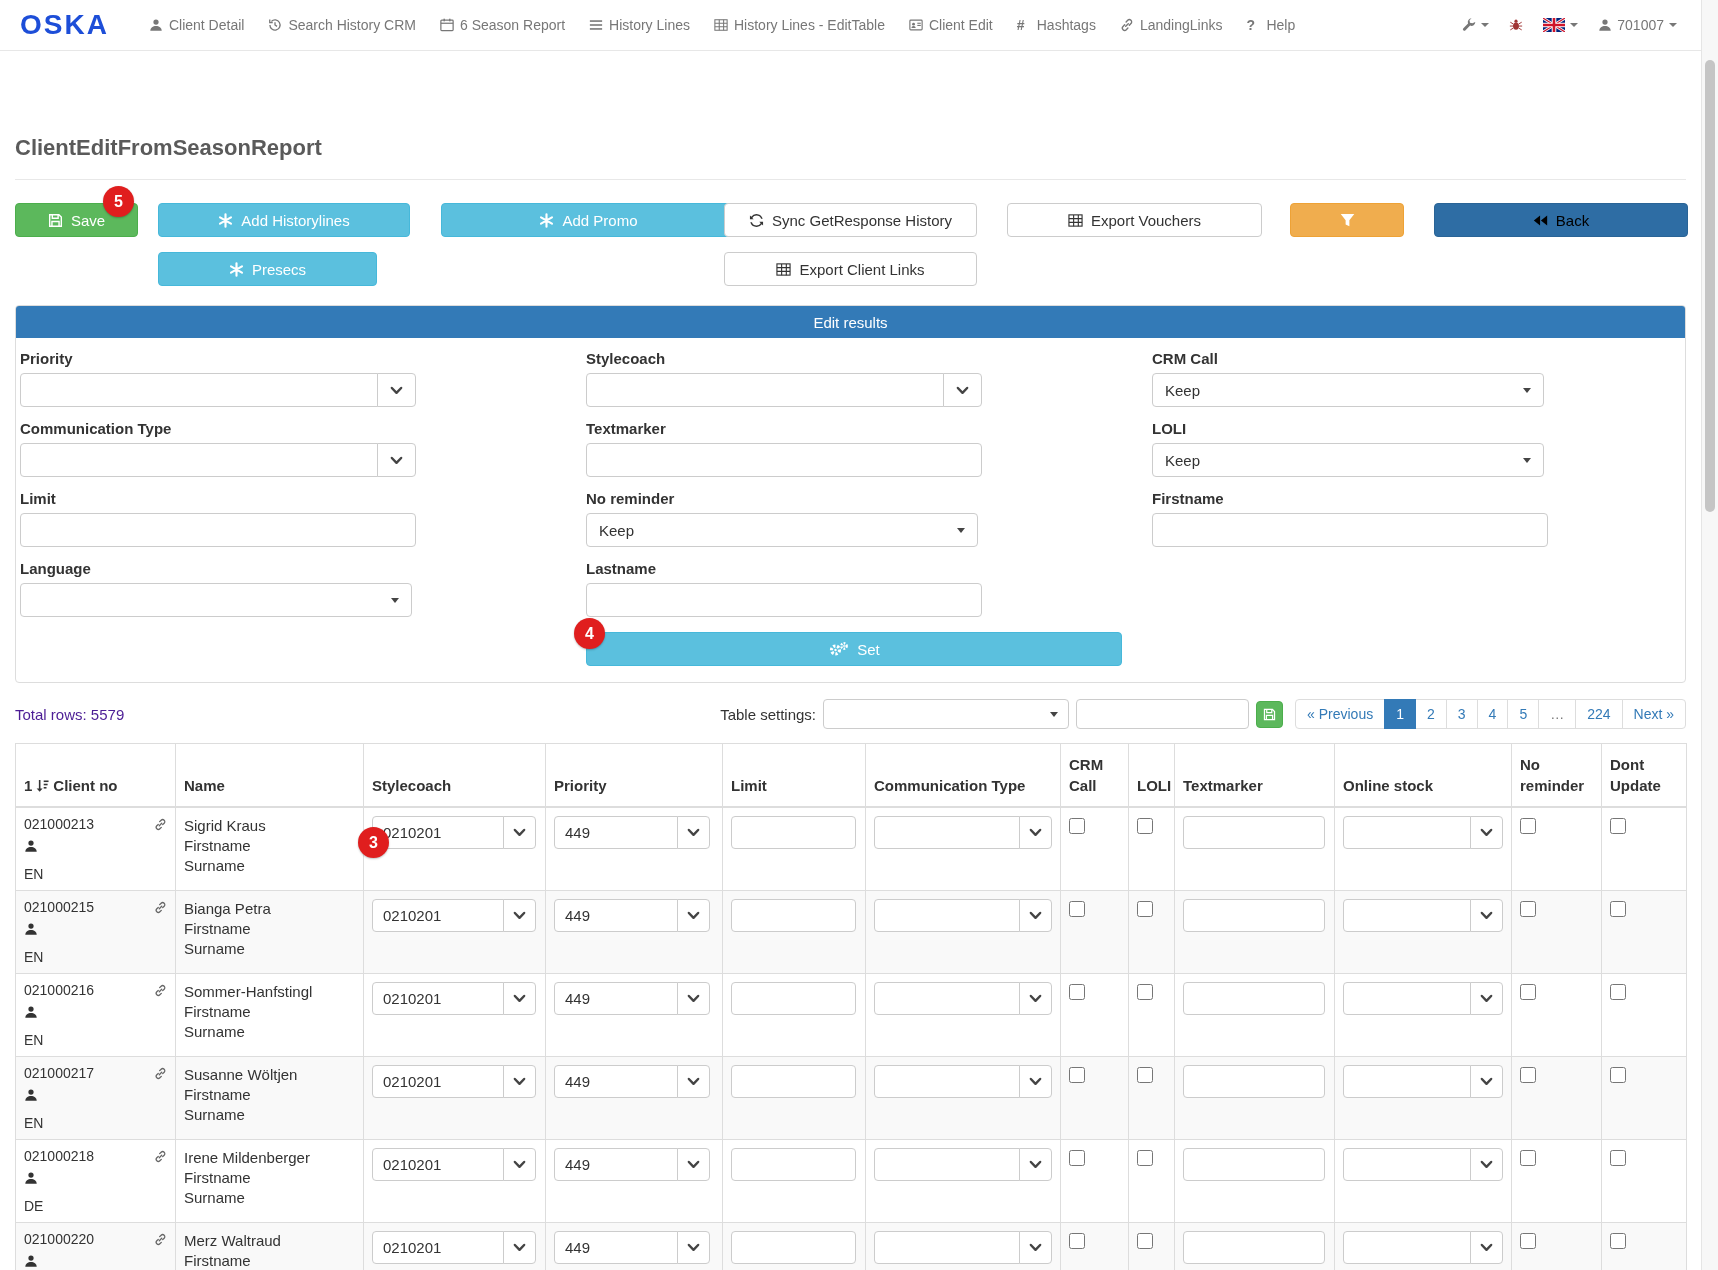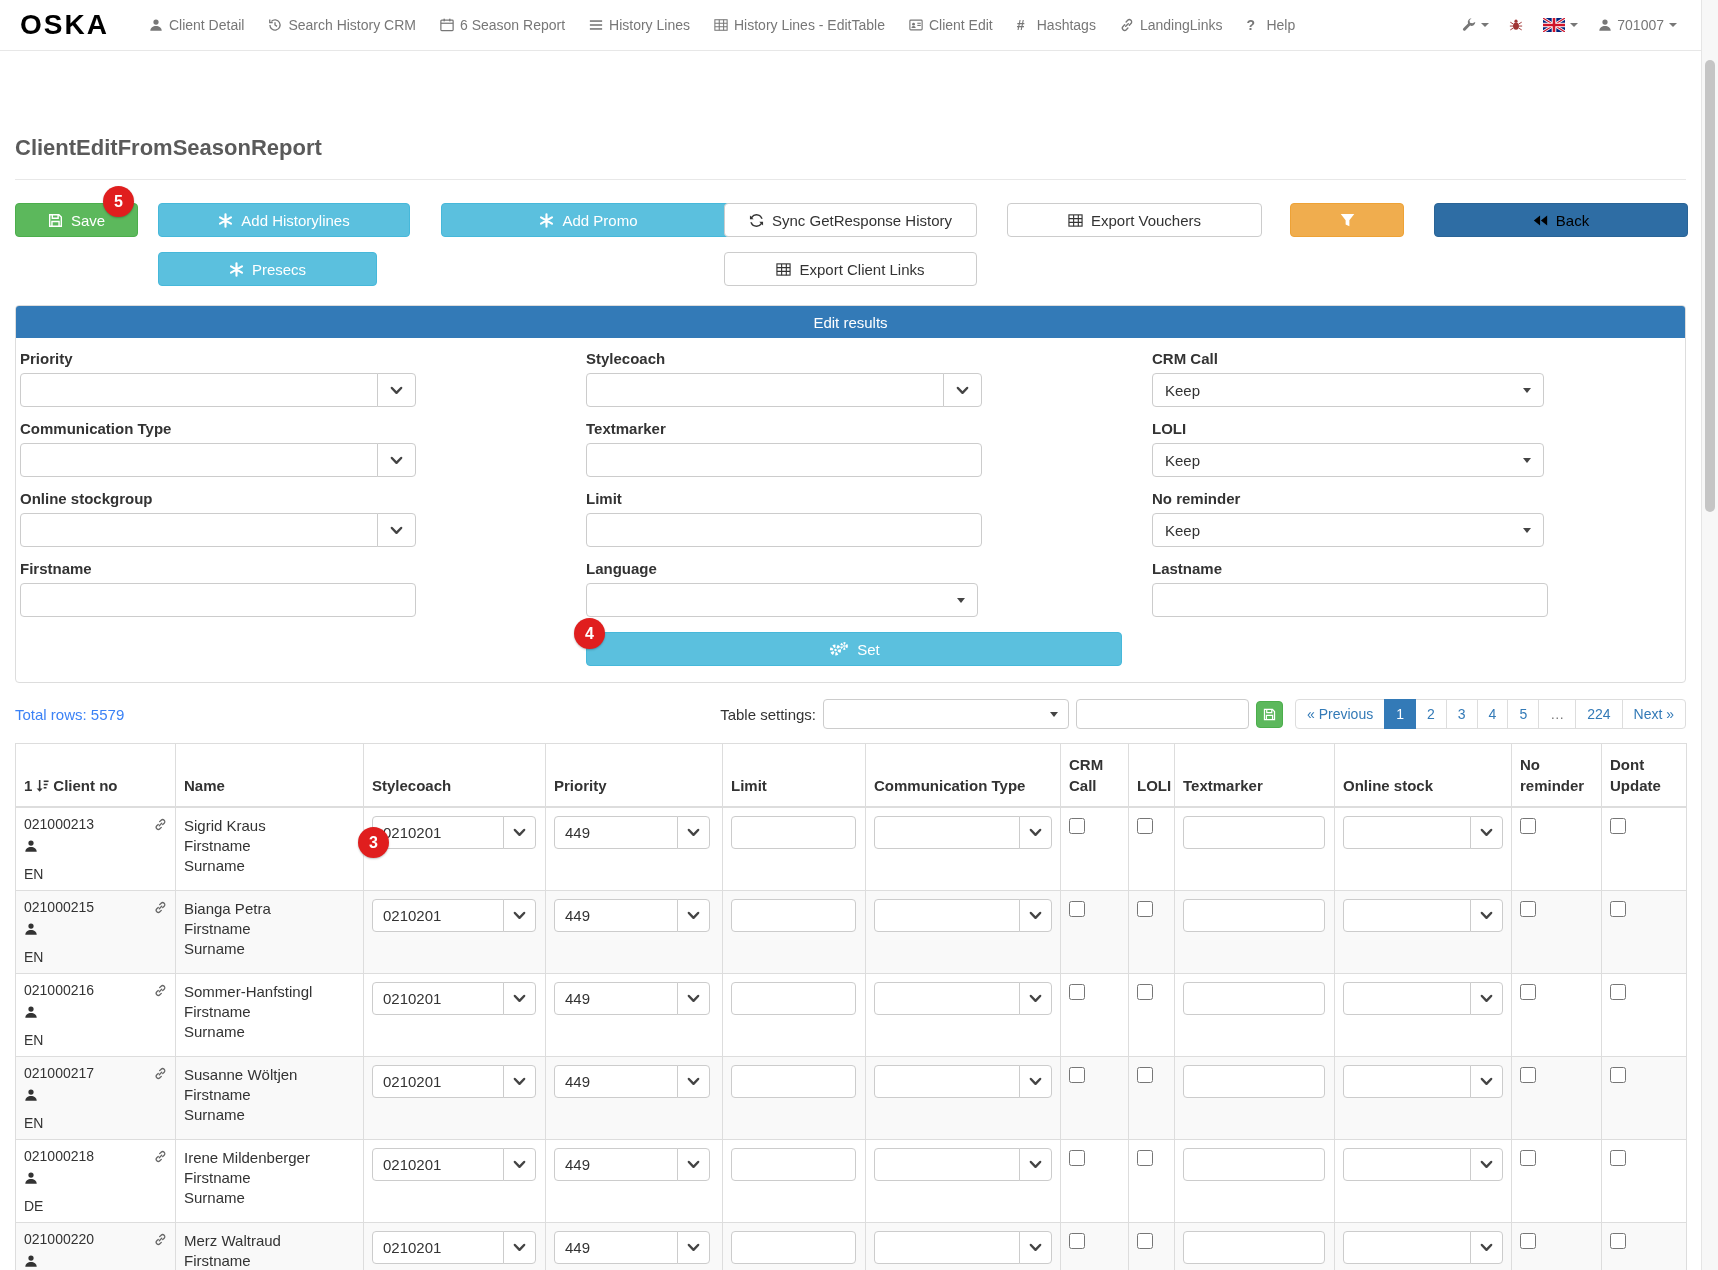--- a/index.html
+++ b/index.html
@@ -5,21 +5,21 @@
   *{box-sizing:border-box;margin:0;padding:0}
   html,body{width:1718px;height:1270px;overflow:hidden;background:#fff;
     font-family:"Liberation Sans","DejaVu Sans",sans-serif;color:#333;font-size:15px}
   a{text-decoration:none;color:inherit;cursor:pointer}
   button{font-family:inherit;cursor:pointer}
   input{font-family:inherit;font-size:15px;color:#333}
 
   
   .navbar{height:51px;border-bottom:1px solid #e7e7e7;display:flex;align-items:center;
     padding:0 24px 0 20px;gap:40px;background:#fff;width:1701px}
-  .brand{font-size:28px;font-weight:800;letter-spacing:2px;color:#000000}
+  .brand{font-size:28px;font-weight:800;letter-spacing:2px;color:#1d4ed8}
   .nav-items{display:flex;align-items:center;gap:24px;flex:1;min-width:0}
   .nav-link{display:flex;align-items:center;gap:6px;color:#777;font-size:14px;white-space:nowrap}
   .nav-right{display:flex;align-items:center;gap:20px;color:#777;font-size:14px}
   .nav-right .grp{display:flex;align-items:center;gap:5px;cursor:pointer}
   .caret{width:0;height:0;border-top:4px solid #777;border-left:4px solid transparent;border-right:4px solid transparent;display:inline-block}
   .ic{display:inline-flex}
   .ic svg{width:100%;height:100%;display:block}
   .nav-ic{width:14px;height:14px;color:#777}
   .txt-ic{font-weight:bold;font-size:14px;line-height:1}
   .bug-ic{color:#a03535}
@@ -76,21 +76,21 @@
   .sel{width:392px;height:34px;border:1px solid #ccc;border-radius:4px;background:#fff;
     display:flex;align-items:center;justify-content:space-between;padding:0 12px;cursor:pointer}
   .sel-caret{width:0;height:0;border-top:5px solid #444;border-left:4.5px solid transparent;border-right:4.5px solid transparent}
   .set-wrap{position:relative;display:inline-block;margin-left:566px;margin-top:2px}
   .btn-set{width:536px;height:34px;background:#5bc0de;border:1px solid #46b8da;color:#fff;
     border-radius:4px;display:flex;align-items:center;justify-content:center;gap:8px;font-size:15px}
   .gi{width:21px;height:16px}
 
   
   .table-bar{display:flex;align-items:center;justify-content:space-between;margin-top:16px}
-  .total-rows{font-size:15px;color:#3b82f6}
+  .total-rows{font-size:15px;color:#4c1d95}
   .tb-right{display:flex;align-items:center;gap:7px}
   .ts-label{font-size:15px}
   .ts-select{width:246px;height:30px;border:1px solid #ccc;border-radius:4px;background:#fff;
     display:flex;align-items:center;justify-content:space-between;padding:0 10px;cursor:pointer}
   .ts-input{width:173px;height:30px;border:1px solid #ccc;border-radius:4px;padding:0 8px}
   .mini-save{width:27px;height:27px;background:#5cb85c;border:1px solid #4cae4c;border-radius:4px;
     color:#fff;display:flex;align-items:center;justify-content:center}
   .mini-save .bi{width:13px;height:13px}
   .pagination{display:flex;margin-left:5px}
   .page-list{display:contents}
@@ -411,33 +411,20 @@
           <input class="text-input" style="">
         </div>
         <div class="form-group">
           <label>LOLI</label>
           <div class="sel">
             <span>Keep</span>
             <span class="sel-caret"></span>
           </div>
         </div>
 
-        <div class="form-group">
-          <label>Online stockgroup</label>
-          <div class="combo w396">
-            <input class="combo-input" style="">
-            <button class="combo-btn">
-                <span class="ic ci">
-                  <svg viewBox="0 0 14 9" fill="none" stroke="currentColor" stroke-width="2.6" stroke-linecap="round" stroke-linejoin="round">
-                    <path d="M2 1.8L7 7l5-5.2"></path>
-                  </svg>
-                </span>
-              </button>
-          </div>
-        </div>
         <div class="form-group">
           <label>Limit</label>
           <input class="text-input" style="">
         </div>
         <div class="form-group">
           <label>No reminder</label>
           <div class="sel">
             <span>Keep</span>
             <span class="sel-caret"></span>
           </div>

